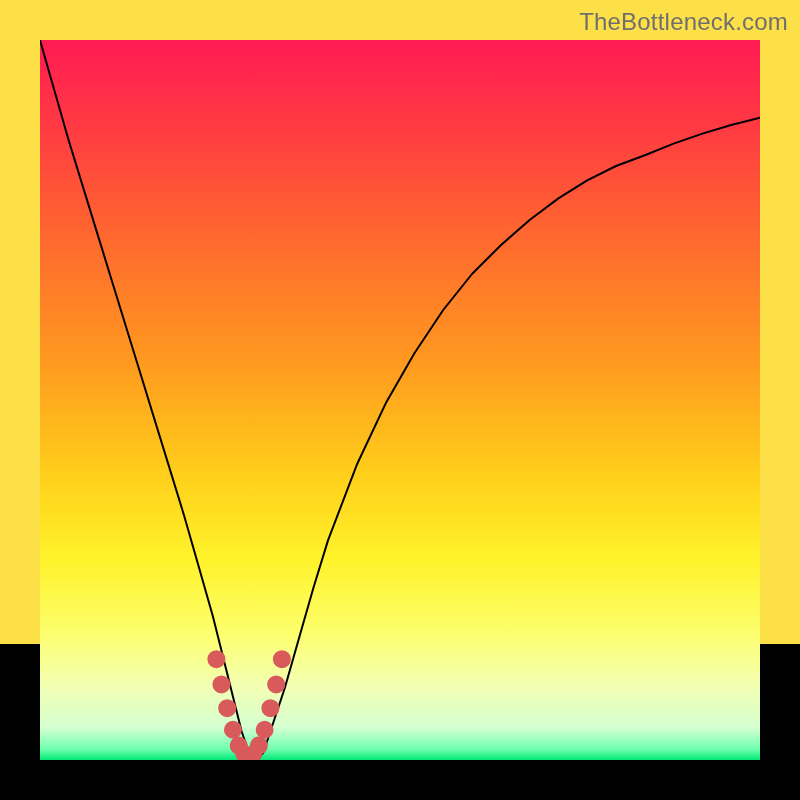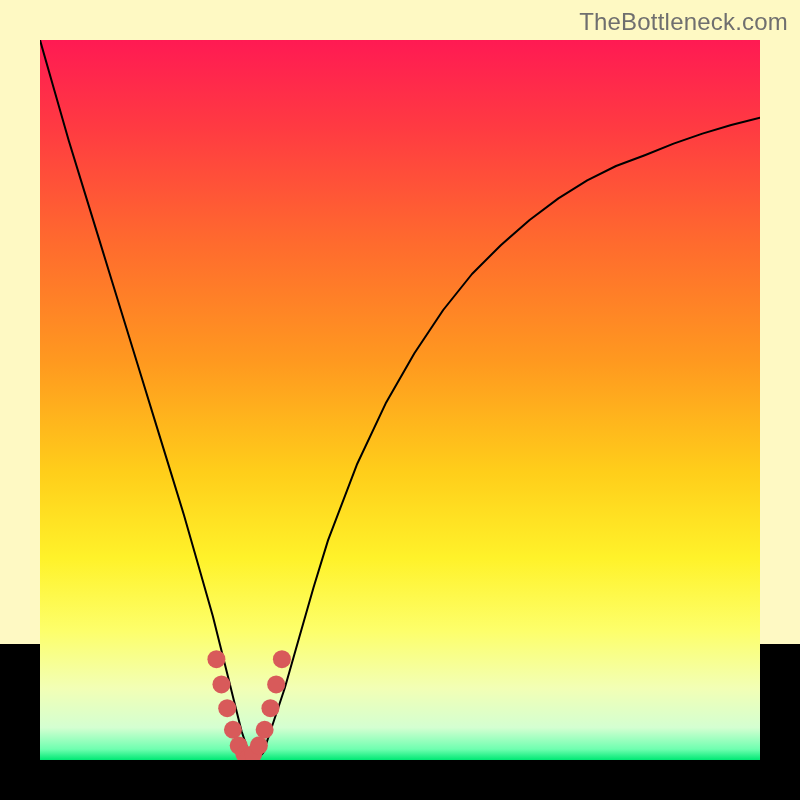--- a/index.html
+++ b/index.html
@@ -10,21 +10,21 @@
     background: #000;
     font-family: Arial, Helvetica, sans-serif;
     overflow: hidden;
   }
   .frame {
     position: absolute;
     left: 0;
     top: 0;
     width: 800px;
     height: 644px;
-    background: #fef9c3;
+    background: #fde047;
   }
   .plot-area {
     position: absolute;
     left: 40px;
     top: 40px;
     width: 720px;
     height: 720px;
   }
   .watermark {
     position: absolute;

